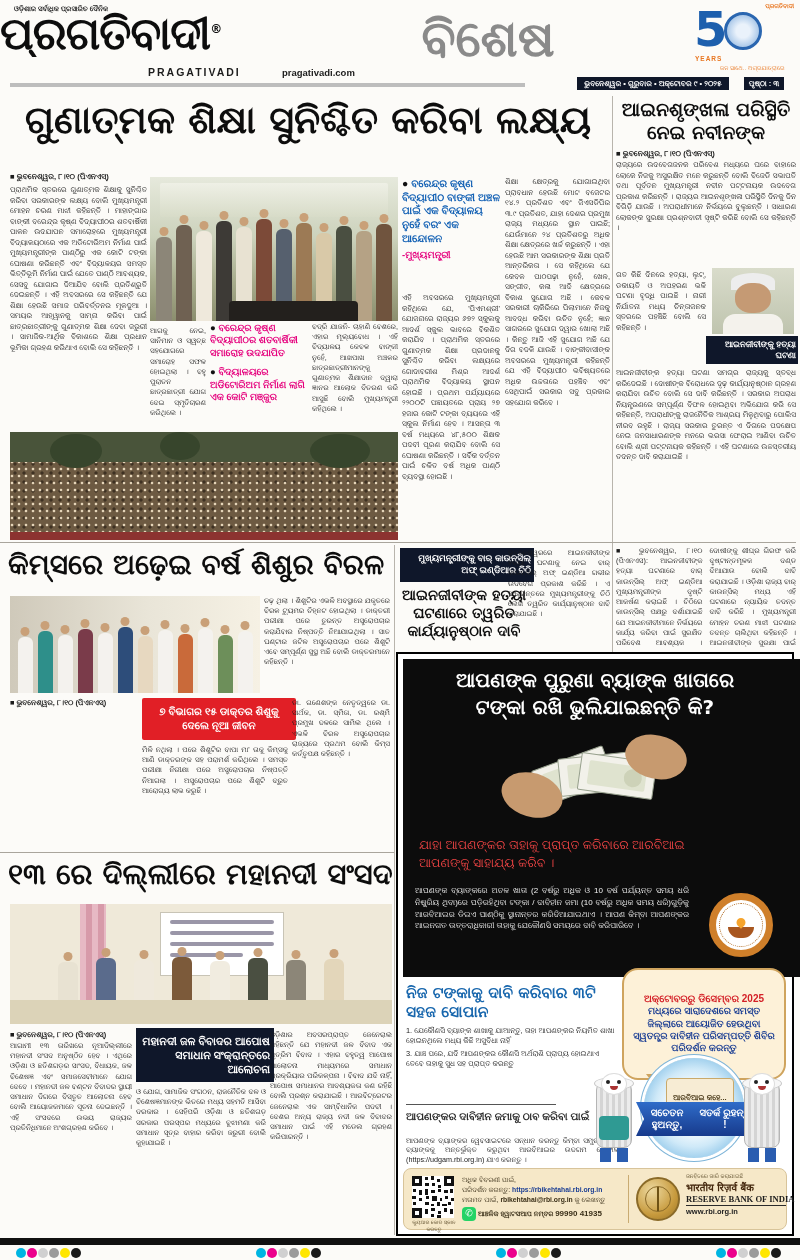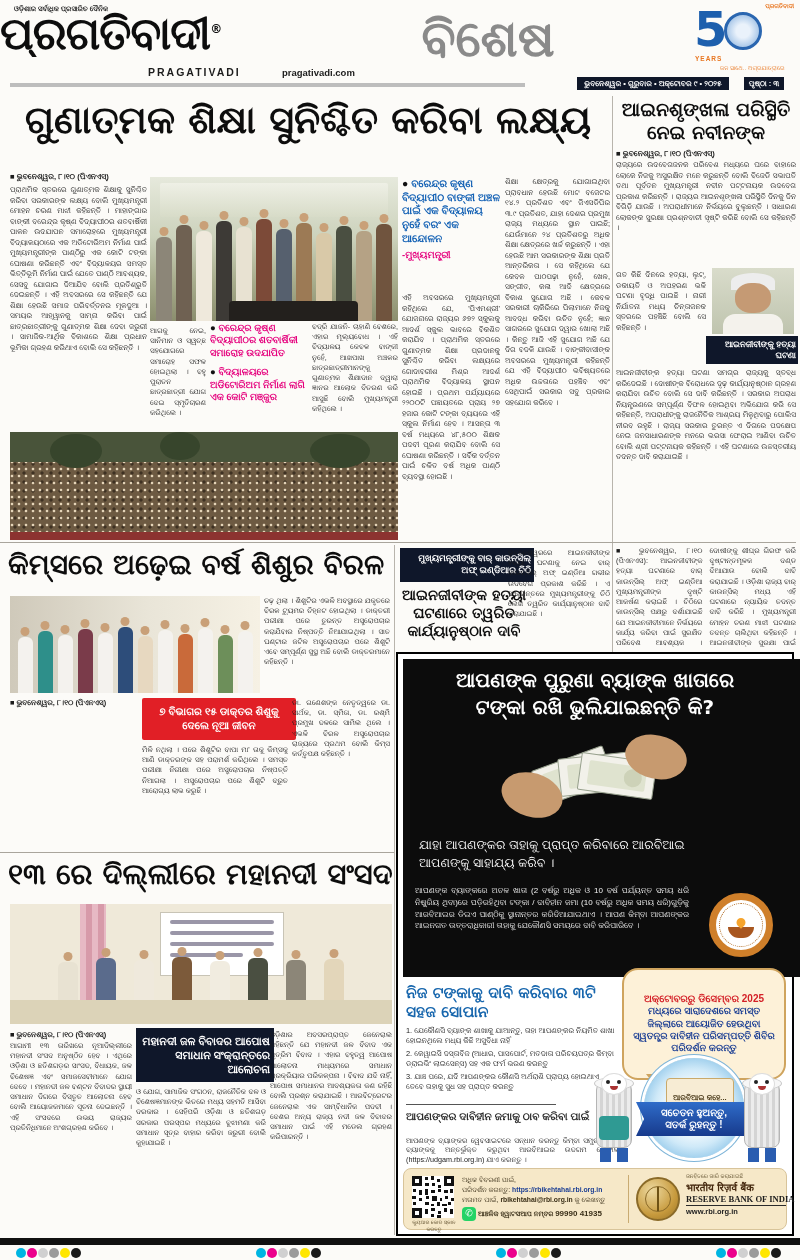--- a/index.html
+++ b/index.html
@@ -64,21 +64,21 @@
   .note i{position:absolute;left:8px;top:6px;right:8px;bottom:6px;background:#dfe3cf;border-radius:2px}
   .note b{position:absolute;right:12px;top:9px;width:18px;height:18px;border-radius:50%;background:#cdd2b8}
   .hand{position:absolute;width:62px;height:44px;background:#c79a6f;border-radius:55% 45% 55% 45%}
   .udgam{position:absolute;width:64px;height:64px;border-radius:50%;background:#fff;border:7px solid #cf7f2a;box-sizing:border-box}
   .udgam::before{content:'';position:absolute;inset:3px;border:1px dotted #b06a20;border-radius:50%}
   .udgam .bowl{position:absolute;left:50%;transform:translateX(-50%);bottom:12px;width:26px;height:11px;background:#a8561f;border-radius:0 0 14px 14px}
   .udgam .flame{position:absolute;left:50%;transform:translateX(-50%) rotate(-45deg);bottom:23px;width:9px;height:9px;background:#f6a42c;border-radius:50% 50% 50% 0}
   .bubble{position:absolute;background:#fdf1d8;border:2px solid #cfa45e;border-radius:16px;display:flex;flex-direction:column;align-items:center;justify-content:center;text-align:center;padding:6px 8px;box-sizing:border-box}
   .bubble::after{content:'';position:absolute;left:22px;bottom:-17px;border:9px solid transparent;border-top:12px solid #cfa45e}
   .badge{position:absolute;border-radius:50%;background:radial-gradient(circle,#ffffff 28%,#cfe9f8 55%,#8fc6e9 78%,#5ea7d8 100%);box-shadow:0 0 0 3px #fff,0 0 0 4px #7db4d8}
-  .ribbon{position:absolute;background:linear-gradient(180deg,#2f6cc9,#173a8c);color:#fff;display:flex;flex-direction:column;align-items:center;justify-content:center;text-align:center;clip-path:polygon(0 0,100% 0,93% 50%,100% 100%,0 100%,7% 50%)}
+  .ribbon{position:absolute;background:linear-gradient(180deg,#2f6cc9,#173a8c);color:#fff;display:flex;flex-direction:row;align-items:center;justify-content:center;text-align:center;clip-path:polygon(0 0,100% 0,93% 50%,100% 100%,0 100%,7% 50%)}
   .says{position:absolute;background:#f7ecd4;border:1px solid #c9a96a;border-radius:4px;color:#4a3a1a;font-weight:bold;padding:14px 6px;white-space:nowrap}
   .mascot{position:absolute}
   .m-body{position:absolute;bottom:14px;left:50%;transform:translateX(-50%);width:34px;height:64px;border-radius:8px;background:repeating-linear-gradient(90deg,#ececec 0 3px,#d4d4d4 3px 6px);border:1px solid #b5b5b5}
   .m-body::before{content:'';position:absolute;top:-6px;left:-3px;right:-3px;height:11px;background:#f7f7f7;border-radius:50%;border:1px solid #c8c8c8}
   .m-face{position:absolute;top:7px;left:50%;transform:translateX(-50%);width:24px;height:20px;background:#fff;border-radius:50%;border:1px solid #ddd}
   .m-face::before{content:'';position:absolute;top:6px;left:4px;width:4px;height:4px;border-radius:50%;background:#222;box-shadow:11px 0 0 #222}
   .m-face::after{content:'';position:absolute;top:12px;left:8px;width:8px;height:4px;border-radius:0 0 8px 8px;background:#a33}
   .m-legs{position:absolute;bottom:0;left:50%;transform:translateX(-50%);width:28px;height:14px;background:linear-gradient(90deg,#2a5db0 0 38%,transparent 38% 62%,#2a5db0 62% 100%)}
   .apron{position:absolute;bottom:22px;left:50%;transform:translateX(-50%);width:30px;height:24px;background:#2f9a93;border-radius:4px}
   .contact{position:absolute;left:5px;top:514px;width:384px;height:62px;background:#f6e8c8;border:1px solid #d8c49a;border-radius:8px;box-sizing:border-box}
@@ -256,32 +256,31 @@
           <i></i>
           <b></b>
         </div>
       <div class="note" style="left:104px;top:28px;transform:rotate(8deg)">
           <i></i>
           <b></b>
         </div>
       <div class="hand" style="left:26px;top:44px;transform:rotate(24deg)"></div>
       <div class="hand" style="left:150px;top:6px;transform:rotate(200deg)"></div>
     </div>
-    <div class="abs" style="left:16px;top:178px;width:312px;font-size:12.5px;color:#ffffff;line-height:1.4">ଯାହା ଆପଣଙ୍କର ତାହାକୁ ପ୍ରାପ୍ତ କରିବାରେ ଆରବିଆଇ ଆପଣଙ୍କୁ ସାହାଯ୍ୟ କରିବ ।</div>
+    <div class="abs" style="left:16px;top:178px;width:312px;font-size:12.5px;color:#ef4444;line-height:1.4">ଯାହା ଆପଣଙ୍କର ତାହାକୁ ପ୍ରାପ୍ତ କରିବାରେ ଆରବିଆଇ ଆପଣଙ୍କୁ ସାହାଯ୍ୟ କରିବ ।</div>
     <div class="abs jt" style="left:12px;top:226px;width:274px;font-size:8px;color:#f2f2f2;line-height:1.48">ଆପଣଙ୍କ ବ୍ୟାଙ୍କରେ ଅଚଳ ଖାତା (2 ବର୍ଷରୁ ଅଧିକ ଓ 10 ବର୍ଷ ପର୍ଯ୍ୟନ୍ତ ସମୟ ଧରି ନିଷ୍କ୍ରିୟ ଥିବା)ରେ ପଡ଼ିରହିଥିବା ଟଙ୍କା / ଦାବିହୀନ ଜମା (10 ବର୍ଷରୁ ଅଧିକ ସମୟ ଧରି)ଗୁଡ଼ିକୁ ଆରବିଆଇର ଡିଇଏ ପାଣ୍ଠିକୁ ସ୍ଥାନାନ୍ତର କରିଦିଆଯାଇଥାଏ । ଆପଣ କିମ୍ବା ଆପଣଙ୍କର ଆଇନଗତ ଉତ୍ତରାଧିକାରୀ ତାହାକୁ ଯେକୌଣସି ସମୟରେ ଦାବି କରିପାରିବେ ।</div>
     <div class="udgam" style="left:306px;top:234px">
         <div class="bowl"></div>
         <div class="flame"></div>
       </div>
   </div>
 
   <div class="abs hd" style="left:8px;top:330px;width:212px;font-size:15.5px;color:#1766ad;line-height:1.25">ନିଜ ଟଙ୍କାକୁ ଦାବି କରିବାର ୩ଟି ସହଜ ସୋପାନ</div>
   <div class="abs" style="left:8px;top:372px;width:210px;height:76px;overflow:hidden;font-size:7.4px;line-height:1.35;color:#222">
     <div style="margin-bottom:3px">1. ଯେକୌଣସି ବ୍ୟାଙ୍କ ଶାଖାକୁ ଯାଆନ୍ତୁ, ତାହା ଆପଣଙ୍କର ନିୟମିତ ଶାଖା ହୋଇନଥିଲେ ମଧ୍ୟ କିଛି ଅସୁବିଧା ନାହିଁ</div>
-    <div style="margin-bottom:3px">2. କେୱାଇସି ଦସ୍ତାବିଜ (ଆଧାର, ପାସପୋର୍ଟ, ମତଦାତା ପରିଚୟପତ୍ର କିମ୍ବା ଡ୍ରାଇଭିଂ ଲାଇସେନ୍ସ) ସହ ଏକ ଫର୍ମ ଭରଣ କରନ୍ତୁ</div>
     <div>3. ଯାଞ୍ଚ ପରେ, ଯଦି ଆପଣଙ୍କର କୌଣସି ଅର୍ଥରାଶି ପ୍ରାପ୍ୟ ହୋଇଥାଏ ତେବେ ତାହାକୁ ସୁଧ ସହ ପ୍ରାପ୍ତ କରନ୍ତୁ</div>
   </div>
   <div class="abs" style="left:8px;top:450px;width:150px;height:1px;background:#555"></div>
   <div class="abs" style="left:8px;top:456px;width:200px;font-size:10.5px;font-weight:bold;color:#2a2a2a;line-height:1.3">ଆପଣଙ୍କର ଦାବିହୀନ ଜମାକୁ ଠାବ କରିବା ପାଇଁ</div>
   <div class="abs jt" style="left:8px;top:482px;width:214px;height:30px;font-size:7.2px;line-height:1.3">
     <span>ଆପଣଙ୍କ ବ୍ୟାଙ୍କର ୱେବସାଇଟରେ ସନ୍ଧାନ କରନ୍ତୁ କିମ୍ବା ସମ୍ପ୍ରତି 30ଟି ବ୍ୟାଙ୍କକୁ ଅନ୍ତର୍ଭୁକ୍ତ କରୁଥିବା ଆରବିଆଇର ଉଦଗମ ପୋର୍ଟାଲ (https://udgam.rbi.org.in) ଯାଏ କରନ୍ତୁ ।</span>
   </div>
 
   <div class="bubble" style="left:224px;top:314px;width:164px;height:112px">
     <span style="color:#d42027;font-weight:bold;font-size:10px">ଅକ୍ଟୋବରରୁ ଡିସେମ୍ବର 2025</span>

